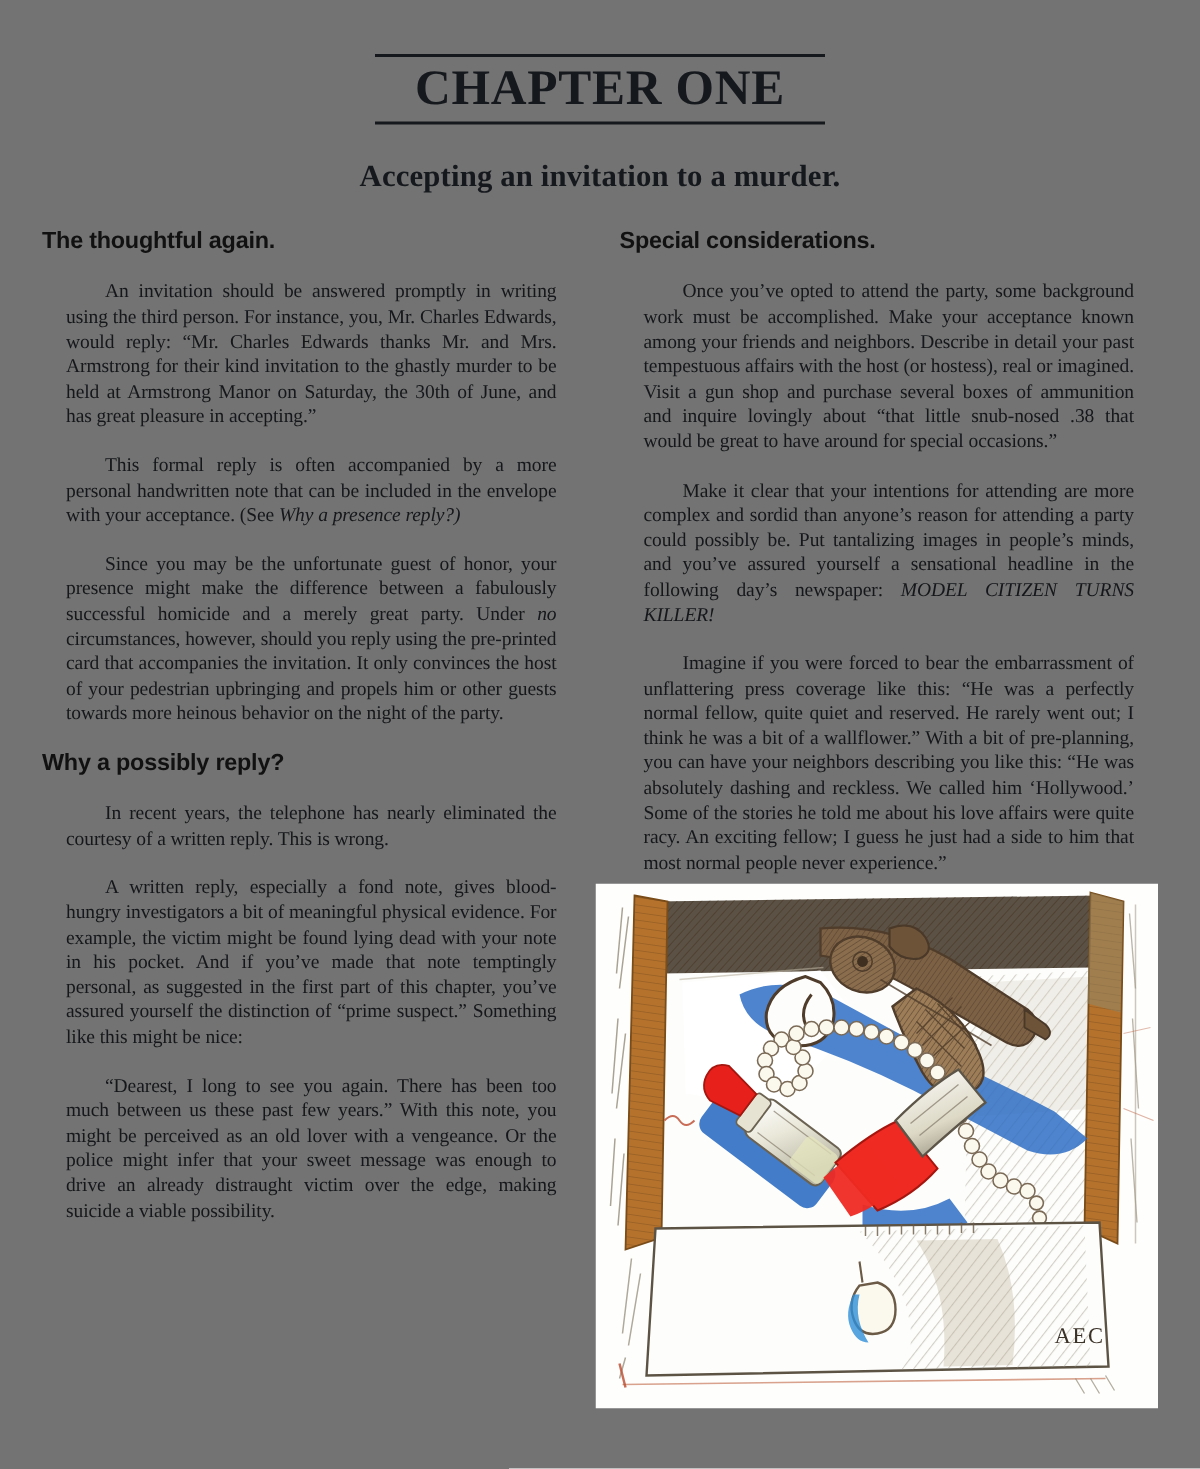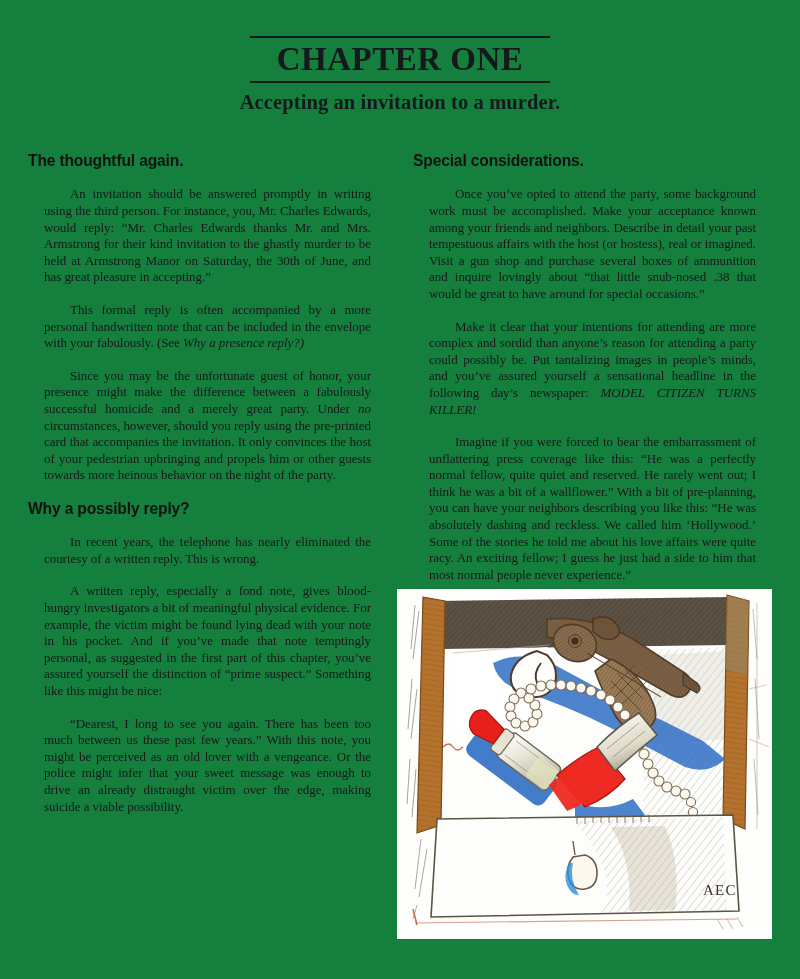--- a/index.html
+++ b/index.html
@@ -12,21 +12,21 @@
     height: 979px;
     position: relative;
     overflow: hidden;
     font-family: "Liberation Serif", "DejaVu Serif", serif;
     color: #111111;
   }
 
   .page {
     position: absolute;
     inset: 0;
-    background: #15803d;
+    background: #737373;
     padding: 0;
   }
 
   
   .masthead {
     position: absolute;
     left: 0;
     right: 0;
     top: 36px;
     text-align: center;
@@ -50,21 +50,21 @@
     letter-spacing: 0.5px;
     line-height: 1.06;
     color: #15181c;
     padding: 1px 0 2px 0;
   }
   .chapter-subtitle {
     font-family: "Liberation Serif", "DejaVu Serif", serif;
     font-weight: bold;
     font-size: 20.5px;
     color: #15181c;
-    margin-top: 8px;
+    margin-top: 24px;
     letter-spacing: 0.1px;
   }
 
   
   .columns {
     position: absolute;
     top: 152px;
     left: 28px;
     width: 744px;
     display: flex;
@@ -133,21 +133,21 @@
     </div>
     <div class="chapter-subtitle">Accepting an invitation to a murder.</div>
   </div>
 
   <div class="columns">
 
     <div class="col">
 
       <h2 class="section-head">The thoughtful again.</h2>
       <p class="body">An invitation should be answered promptly in writing using the third person. For instance, you, Mr. Charles Edwards, would reply: “Mr. Charles Edwards thanks Mr. and Mrs. Armstrong for their kind invitation to the ghastly murder to be held at Armstrong Manor on Saturday, the 30th of June, and has great pleasure in accepting.”</p>
-      <p class="body"><span>This formal reply is often accompanied by a more personal handwritten note that can be included in the envelope with your fabulously. (See </span><span class="ital">Why a presence reply?)</span></p>
+      <p class="body"><span>This formal reply is often accompanied by a more personal handwritten note that can be included in the envelope with your acceptance. (See </span><span class="ital">Why a presence reply?)</span></p>
 
       <p class="body"><span>Since you may be the unfortunate guest of honor, your presence might make the difference between a fabulously successful homicide and a merely great party. Under </span><span class="ital">no</span><span> circumstances, however, should you reply using the pre-printed card that accompanies the invitation. It only convinces the host of your pedestrian upbringing and propels him or other guests towards more heinous behavior on the night of the party.</span></p>
 
       <h2 class="section-head spaced">Why a possibly reply?</h2>
       <p class="body">In recent years, the telephone has nearly eliminated the courtesy of a written reply. This is wrong.</p>
       <p class="body">A written reply, especially a fond note, gives blood-hungry investigators a bit of meaningful physical evidence. For example, the victim might be found lying dead with your note in his pocket. And if you’ve made that note temptingly personal, as suggested in the first part of this chapter, you’ve assured yourself the distinction of “prime suspect.” Something like this might be nice:</p>
       <p class="body">“Dearest, I long to see you again. There has been too much between us these past few years.” With this note, you might be perceived as an old lover with a vengeance. Or the police might infer that your sweet message was enough to drive an already distraught victim over the edge, making suicide a viable possibility.</p>
     </div>
 
     <div class="col">

